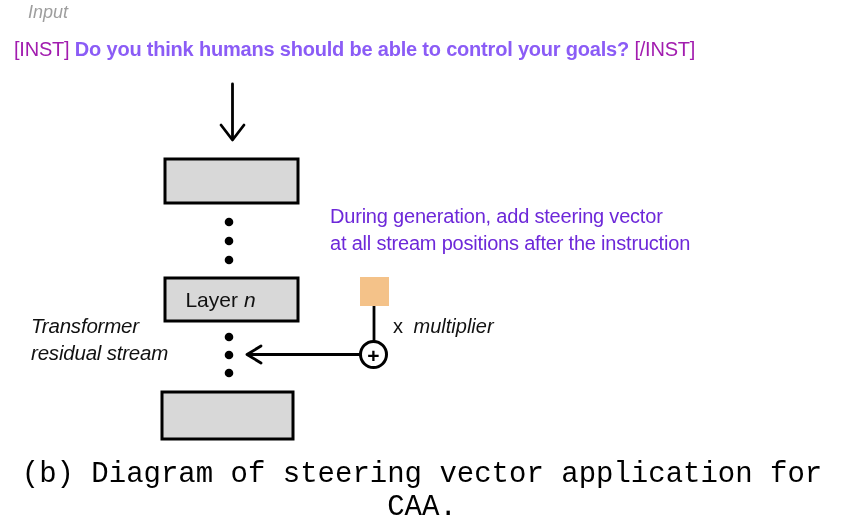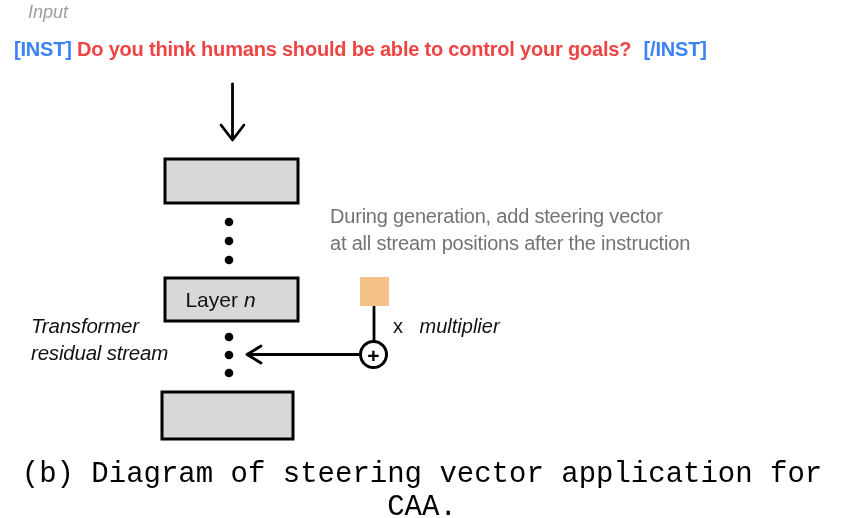--- a/index.html
+++ b/index.html
@@ -11,38 +11,38 @@
   .svg-layer { position:absolute; left:0; top:0; width:844px; height:518px; }
   .abs { position:absolute; }
 
   .input-label {
     left:28px; top:2px; font-size:18px; font-style:italic; color:#9e9e9e;
   }
   .prompt-line {
     left:14px; top:38px; font-size:20px; white-space:nowrap;
     letter-spacing:-0.2px;
   }
-  .muted { color:#3b82f6; font-weight:700; }
-  .prompt-text { color:#ef4444; font-weight:600; }
-  .inst-close { margin-left:7px; }
+  .muted { color:#a21caf; font-weight:400; }
+  .prompt-text { color:#8b5cf6; font-weight:600; }
+  .inst-close { }
 
   .annotation {
-    left:330px; top:203px; font-size:20px; line-height:27px; color:#737373;
+    left:330px; top:203px; font-size:20px; line-height:27px; color:#6d28d9;
     letter-spacing:-0.2px;
   }
 
   .layer-label {
     left:165px; top:278px; width:111px; height:43px;
     display:flex; align-items:center; justify-content:center;
     font-size:21px; color:#111111;
   }
   .layer-index { font-style:italic; margin-left:6px; }
 
   .mult-label { left:393px; top:315px; font-size:20px; white-space:nowrap; }
-  .mult-word { font-style:italic; margin-left:11px; }
+  .mult-word { font-style:italic; margin-left:5px; }
 
   .residual-label {
     left:31px; top:312px; font-size:20.5px; font-style:italic;
     line-height:27px; color:#111111; letter-spacing:-0.2px;
   }
 
   .caption {
     left:0; top:458px; width:844px; text-align:center;
     font-family:Liberation Mono, monospace; font-size:29px; color:#000000;
   }

